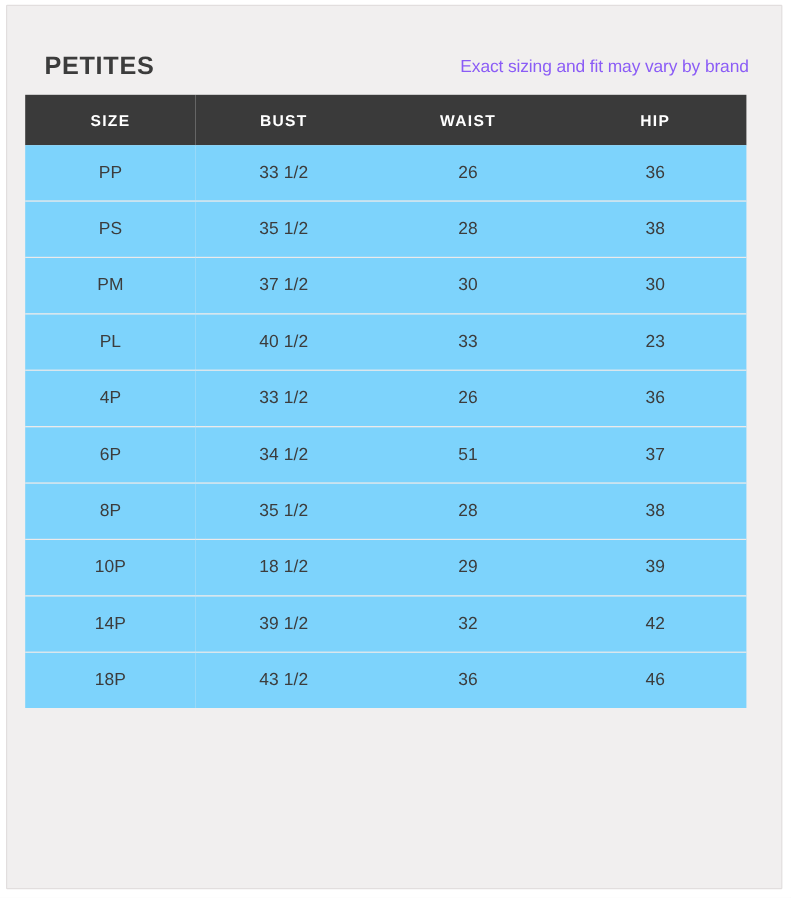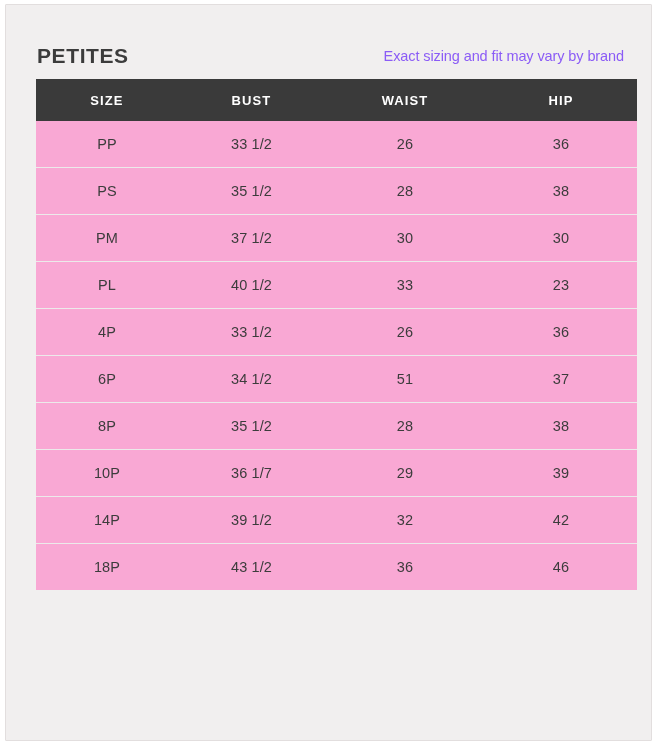--- a/index.html
+++ b/index.html
@@ -51,21 +51,21 @@
 
   .chart-note {
     font-size: 14.5px;
     color: #8b5cf6;
     white-space: nowrap;
     letter-spacing: -0.1px;
   }
 
   .table-wrap {
     position: absolute;
-    left: 30px;
+    left: 15px;
     top: 74px;
     width: 500px;
   }
 
   table.size-table {
     border-collapse: collapse;
     width: 100%;
     table-layout: fixed;
   }
 
@@ -75,21 +75,21 @@
     font-size: 13px;
     font-weight: bold;
     letter-spacing: 1.1px;
     height: 42px;
     padding: 0;
     text-align: center;
     vertical-align: middle;
   }
 
   table.size-table tbody td {
-    background: #f9a8d4;
+    background: #7dd3fc;
     color: #3c3c3c;
     font-size: 14.5px;
     height: 46px;
     padding: 0;
     text-align: center;
     vertical-align: middle;
     border-bottom: 1px solid #eceaea;
     letter-spacing: 0.1px;
   }
 
@@ -166,21 +166,21 @@
             <td>37</td>
           </tr>
           <tr>
             <td>8P</td>
             <td>35 1/2</td>
             <td>28</td>
             <td>38</td>
           </tr>
           <tr>
             <td>10P</td>
-            <td>36 1/7</td>
+            <td>18 1/2</td>
             <td>29</td>
             <td>39</td>
           </tr>
           <tr>
             <td>14P</td>
             <td>39 1/2</td>
             <td>32</td>
             <td>42</td>
           </tr>
           <tr>

